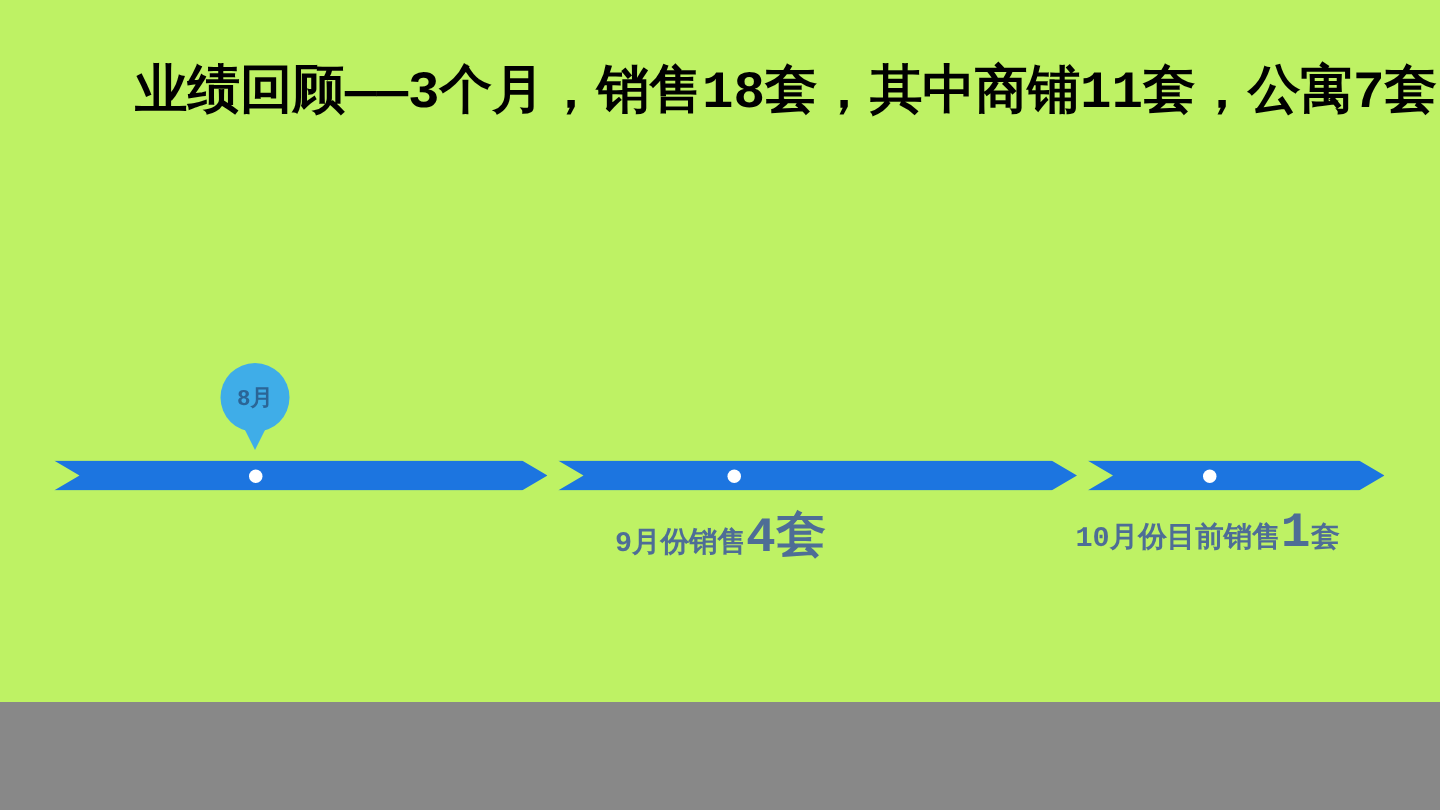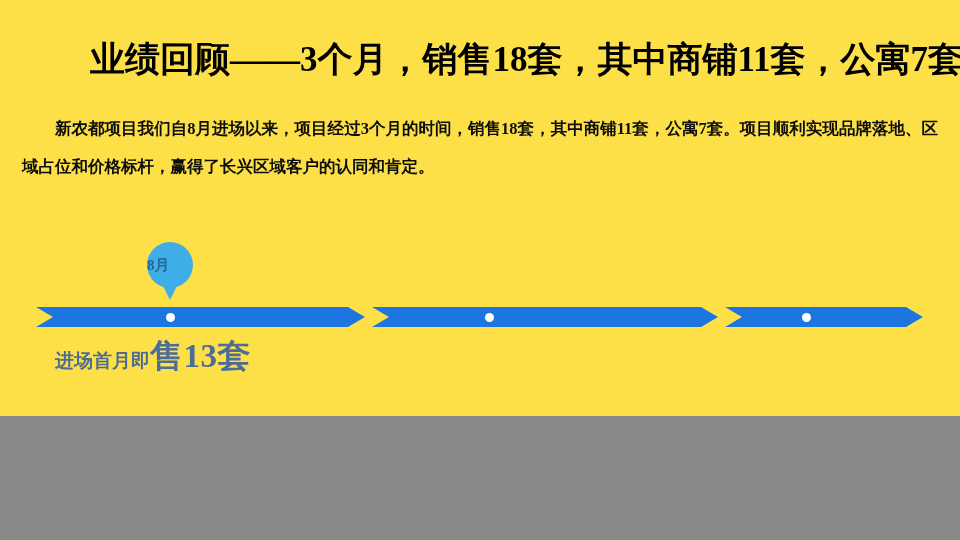--- a/index.html
+++ b/index.html
@@ -1,23 +1,23 @@
 <!DOCTYPE html>
 <html><head>
 <meta charset="utf-8">
 <style>
   html, body { margin: 0; padding: 0; background: #888; }
   .slide {
     position: relative;
     width: 960px;
-    height: 416px;
+    height: 468px;
     margin: 0 auto;
-    background: #fde047;
+    background: #bef264;
     overflow: hidden;
-    font-family: Liberation Serif, serif;
+    font-family: Liberation Mono, monospace;
   }
   .title {
     position: absolute;
     left: 90px;
     top: 36px;
     width: 850px;
     font-size: 35px;
     font-weight: bold;
     color: #000000;
     letter-spacing: 0px;
@@ -49,21 +49,21 @@
   
   .balloon {
     position: absolute;
     top: 242px;
     width: 46px;
     height: 46px;
     background: #3fade8;
     border-radius: 50%;
     display: flex;
     align-items: center;
-    justify-content: flex-start;
+    justify-content: center;
     font-size: 15px;
     font-weight: bold;
     color: #2b6596;
   }
   .balloon .tail {
     position: absolute;
     left: 50%;
     bottom: -12px;
     transform: translateX(-50%);
     width: 16px;
@@ -99,32 +99,34 @@
   .l2 { left: 410px; top: 334px; }
   .l3 { left: 717px; top: 337px; }
 </style>
 </head>
 <body>
 
 <div class="slide">
 
   <div class="title">业绩回顾——3个月，销售18套，其中商铺11套，公寓7套</div>
 
-  <div class="body-paragraph">新农都项目我们自8月进场以来，项目经过3个月的时间，销售18套，其中商铺11套，公寓7套。项目顺利实现品牌落地、区域占位和价格标杆，赢得了长兴区域客户的认同和肯定。</div>
 
   <div class="seg seg1"></div>
   <div class="seg seg2"></div>
   <div class="seg seg3"></div>
 
   <div class="balloon b1">
     <span>8月</span>
     <span class="tail"></span>
   </div>
 
   <div class="dot d1"></div>
   <div class="dot d2"></div>
   <div class="dot d3"></div>
 
-  <div class="mlabel l1">
-    <span class="small">进场首月即</span><span class="big">售13套</span><span class="small"></span>
+  <div class="mlabel l2">
+    <span class="small">9月份销售</span><span class="big">4套</span><span class="small"></span>
+  </div>
+  <div class="mlabel l3">
+    <span class="small">10月份目前销售</span><span class="big">1</span><span class="small">套</span>
   </div>
 
 </div>
 
 </body></html>

